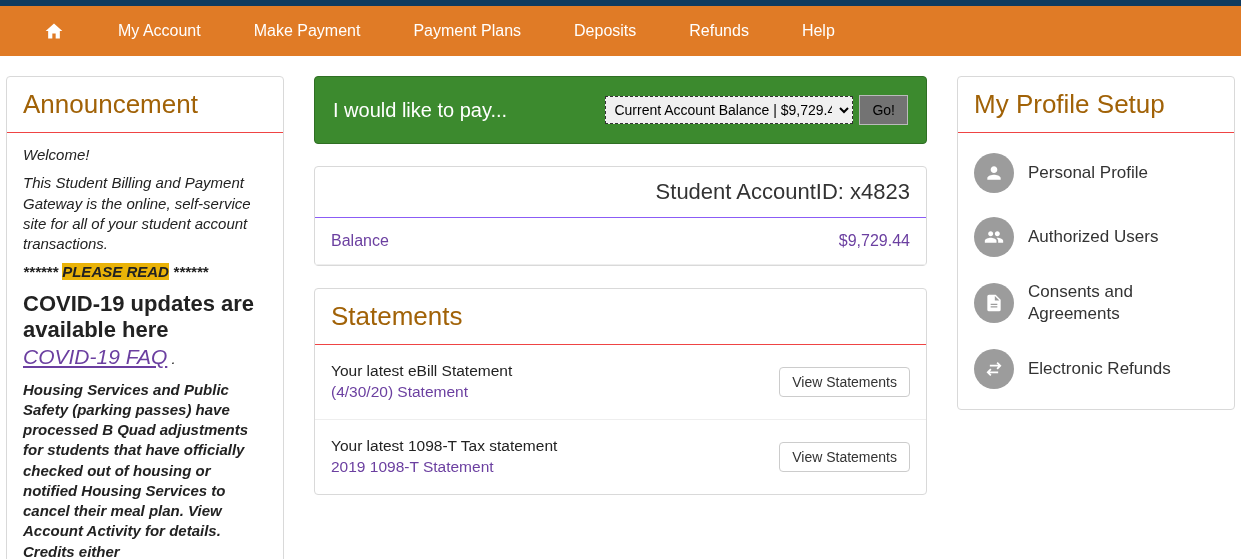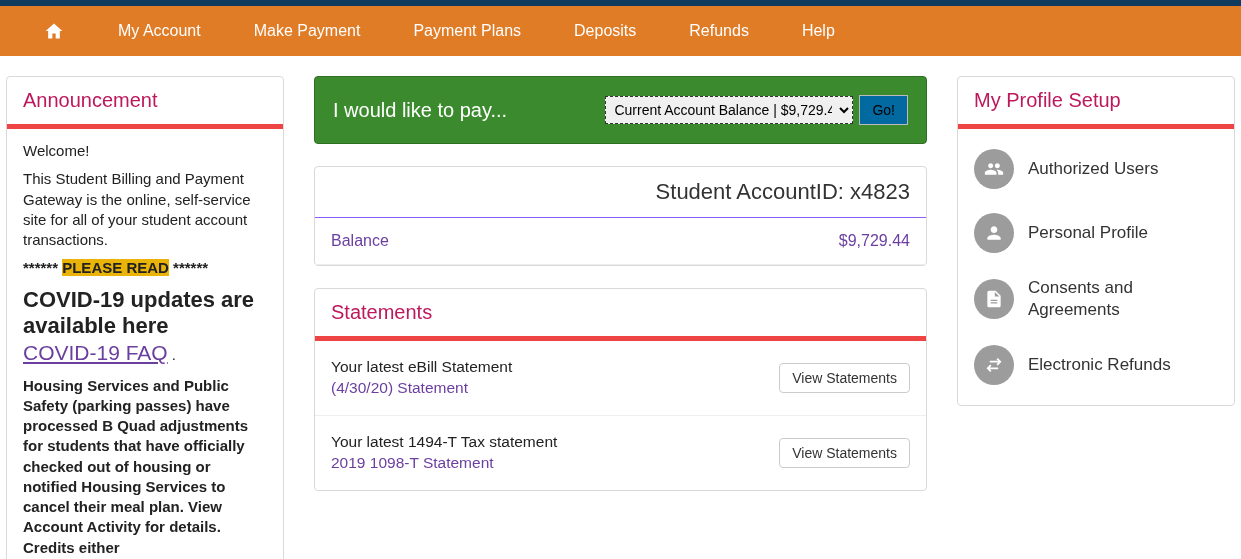--- a/index.html
+++ b/index.html
@@ -39,32 +39,32 @@
   .col-right{ width: 278px; flex: 0 0 278px; }
 
   .card {
     border: 1px solid #d9d9d9;
     border-radius: 4px;
     background: #fff;
     margin-bottom: 22px;
   }
   .card-header {
     padding: 12px 16px;
-    border-bottom: 5px solid #ef4444;
-    font-size: 20px;
+    border-bottom: 1px solid #ef4444;
+    font-size: 26px;
     font-weight: 400;
-    color: #be185d;
+    color: #a16207;
   }
   .card-body {
     padding: 12px 16px;
   }
 
   
   .ann .card-body { font-size: 15px; line-height: 1.35; }
-  .ann p { margin-bottom: 8px; }
+  .ann p { margin-bottom: 8px; font-style: italic; }
   .highlight { background: #eab308; font-weight: 700; }
   .ann h3 { font-size: 22px; font-weight: 700; line-height:1.2; margin-top:4px;}
   .ann a.faq { color: #6b3fa0; font-size: 21px; }
   .ann .bold { font-weight: 700; }
   .ann-clip { max-height: 440px; overflow: hidden; }
 
   
   .paybar {
     background: #3c8a2e;
     border: 1px solid #2f6f24;
@@ -80,21 +80,21 @@
   .paybar .label { font-size: 20px; }
   .paybar .controls { display:flex; gap:6px; align-items:center;}
   .paybar select {
     font-size: 14px;
     padding: 4px 4px;
     width: 248px;
     border: 1px dashed #333;
     background: #f0f0f0;
   }
   .paybar button {
-    background: #0369a1;
+    background: #737373;
     border: 1px solid #bbb;
     padding: 6px 12px;
     font-size: 14px;
     cursor: pointer;
   }
 
   
   .acct-header {
     display:flex; justify-content:flex-end; align-items:baseline;
     padding: 12px 16px; border-bottom:1px solid #8b5cf6;
@@ -207,52 +207,52 @@
       <div>
         <div class="stmt-row">
           <div class="text">
             <div>Your latest eBill Statement</div>
             <div class="sub">(4/30/20) Statement</div>
           </div>
           <button class="btn">View Statements</button>
         </div>
         <div class="stmt-row">
           <div class="text">
-            <div>Your latest 1494-T Tax statement</div>
+            <div>Your latest 1098-T Tax statement</div>
             <div class="sub">2019 1098-T Statement</div>
           </div>
           <button class="btn">View Statements</button>
         </div>
       </div>
     </div>
   </div>
 
   <div class="col-right">
     <div class="card">
       <div class="card-header">My Profile Setup</div>
       <div class="profile-list">
         <div class="profile-item">
           <span class="circle">
             <svg viewBox="0 0 24 24">
+                <path d="M12 12c2.21 0 4-1.79 4-4s-1.79-4-4-4-4 1.79-4 4 1.79 4 4 4zm0 2c-2.67 0-8 1.34-8 4v2h16v-2c0-2.66-5.33-4-8-4z"></path>
+              </svg>
+          </span>
+          <span class="txt">Personal Profile</span>
+        </div>
+        <div class="profile-item">
+          <span class="circle">
+            <svg viewBox="0 0 24 24">
                 <path d="M16 11c1.66 0 3-1.34 3-3s-1.34-3-3-3-3 1.34-3 3 1.34 3 3 3zm-8 0c1.66 0 3-1.34 3-3S9.66 5 8 5 5 6.34 5 8s1.34 3 3 3zm0 2c-2.33 0-7 1.17-7 3.5V19h14v-2.5C15 14.17 10.33 13 8 13zm8 0c-.29 0-.62.02-.97.05 1.16.84 1.97 1.97 1.97 3.45V19h6v-2.5c0-2.33-4.67-3.5-7-3.5z"></path>
               </svg>
           </span>
           <span class="txt">Authorized Users</span>
         </div>
         <div class="profile-item">
           <span class="circle">
             <svg viewBox="0 0 24 24">
-                <path d="M12 12c2.21 0 4-1.79 4-4s-1.79-4-4-4-4 1.79-4 4 1.79 4 4 4zm0 2c-2.67 0-8 1.34-8 4v2h16v-2c0-2.66-5.33-4-8-4z"></path>
-              </svg>
-          </span>
-          <span class="txt">Personal Profile</span>
-        </div>
-        <div class="profile-item">
-          <span class="circle">
-            <svg viewBox="0 0 24 24">
                 <path d="M14 2H6a2 2 0 0 0-2 2v16a2 2 0 0 0 2 2h12a2 2 0 0 0 2-2V8l-6-6zM13 9V3.5L18.5 9H13zM8 13h8v1.5H8V13zm0 3h8v1.5H8V16z"></path>
               </svg>
           </span>
           <span class="txt">Consents and Agreements</span>
         </div>
         <div class="profile-item">
           <span class="circle">
             <svg viewBox="0 0 24 24">
                 <path d="M7 7h10l-2-2 1.5-1.5L21 8l-4.5 4.5L15 11l2-2H7V7zm10 10H7l2 2-1.5 1.5L3 16l4.5-4.5L9 13l-2 2h10v2z"></path>
               </svg>

